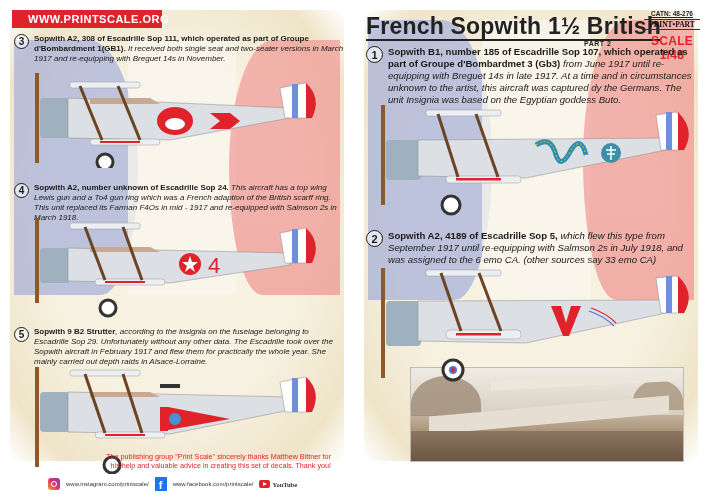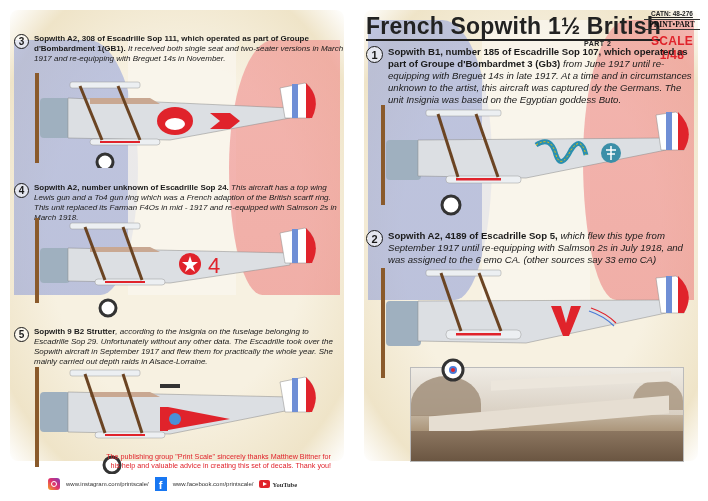--- a/index.html
+++ b/index.html
@@ -58,20 +58,21 @@
 <body>
 
 <div class="page left">
   <div class="parchment"></div>
   <div class="flag" style="top:40px;height:255px;">
     <div class="b"></div>
       <div class="w"></div>
       <div class="r"></div>
   </div>
 
+  <div class="site-banner">WWW.PRINTSCALE.ORG</div>
 
   <div class="entry" style="left:14px;top:34px;width:330px;">
     <div class="num">3</div>
     <div class="txt"><b>Sopwith A2, 308 of Escadrille Sop 111, which operated as part of Groupe d'Bombardment 1(GB1).</b><i> It received both single seat and two-seater versions in March 1917 and re-equipping with Breguet 14s in November.</i></div>
   </div>
   <div class="aircraft" style="left:30px;top:68px;width:295px;height:100px;">
     <svg viewBox="0 0 295 100">
       <rect x="5" y="5" width="4" height="90" fill="#8a5a2b"></rect>
       <rect x="10" y="30" width="30" height="40" fill="#9fb0bf" rx="4"></rect>
       <path d="M38 30 L260 40 L260 50 L140 72 L38 70 Z" fill="#dcdfe3" stroke="#888" stroke-width="0.5"></path>
@@ -111,21 +112,21 @@
       <text x="178" y="60" font-size="22" fill="#e0232b" font-family="Liberation Sans, sans-serif">4</text>
       <path d="M250 20 L275 15 Q290 25 280 50 L255 50 Z" fill="#fff" stroke="#888" stroke-width="0.5"></path>
       <rect x="262" y="16" width="6" height="34" fill="#6f8fd6"></rect>
       <path d="M276 15 Q292 30 282 50 L276 50 Z" fill="#e0232b"></path>
       <circle cx="78" cy="95" r="8" fill="#fff" stroke="#333" stroke-width="3"></circle>
     </svg>
   </div>
 
   <div class="entry" style="left:14px;top:327px;width:330px;">
     <div class="num">5</div>
-    <div class="txt"><b>Sopwith 9 B2 Strutter</b><i>, according to the insignia on the fuselage belonging to Escadrille Sop 29. Unfortunately without any other data. The Escadrille took over the Sopwith aircraft in September 1917 and flew them for practically the whole year. She mainly carried out depth raids in Alsace-Lorraine.</i></div>
+    <div class="txt"><b>Sopwith 9 B2 Strutter</b><i>, according to the insignia on the fuselage belonging to Escadrille Sop 29. Unfortunately without any other data. The Escadrille took over the Sopwith aircraft in February 1917 and flew them for practically the whole year. She mainly carried out depth raids in Alsace-Lorraine.</i></div>
   </div>
   <div class="aircraft" style="left:30px;top:362px;width:295px;height:112px;">
     <svg viewBox="0 0 295 112">
       <rect x="5" y="5" width="4" height="100" fill="#8a5a2b"></rect>
       <rect x="10" y="30" width="30" height="40" fill="#9fb0bf" rx="4"></rect>
       <path d="M38 30 L260 35 L260 48 L140 72 L38 70 Z" fill="#dcdfe3" stroke="#888" stroke-width="0.5"></path>
       <path d="M60 30 L120 30 L130 35 L60 35 Z" fill="#c9a892"></path>
       <rect x="40" y="8" width="70" height="6" fill="#eceff2" stroke="#999" stroke-width="0.5" rx="2"></rect>
       <rect x="65" y="70" width="70" height="6" fill="#eceff2" stroke="#999" stroke-width="0.5" rx="3"></rect>
       <rect x="75" y="72" width="40" height="2" fill="#e0232b"></rect>

